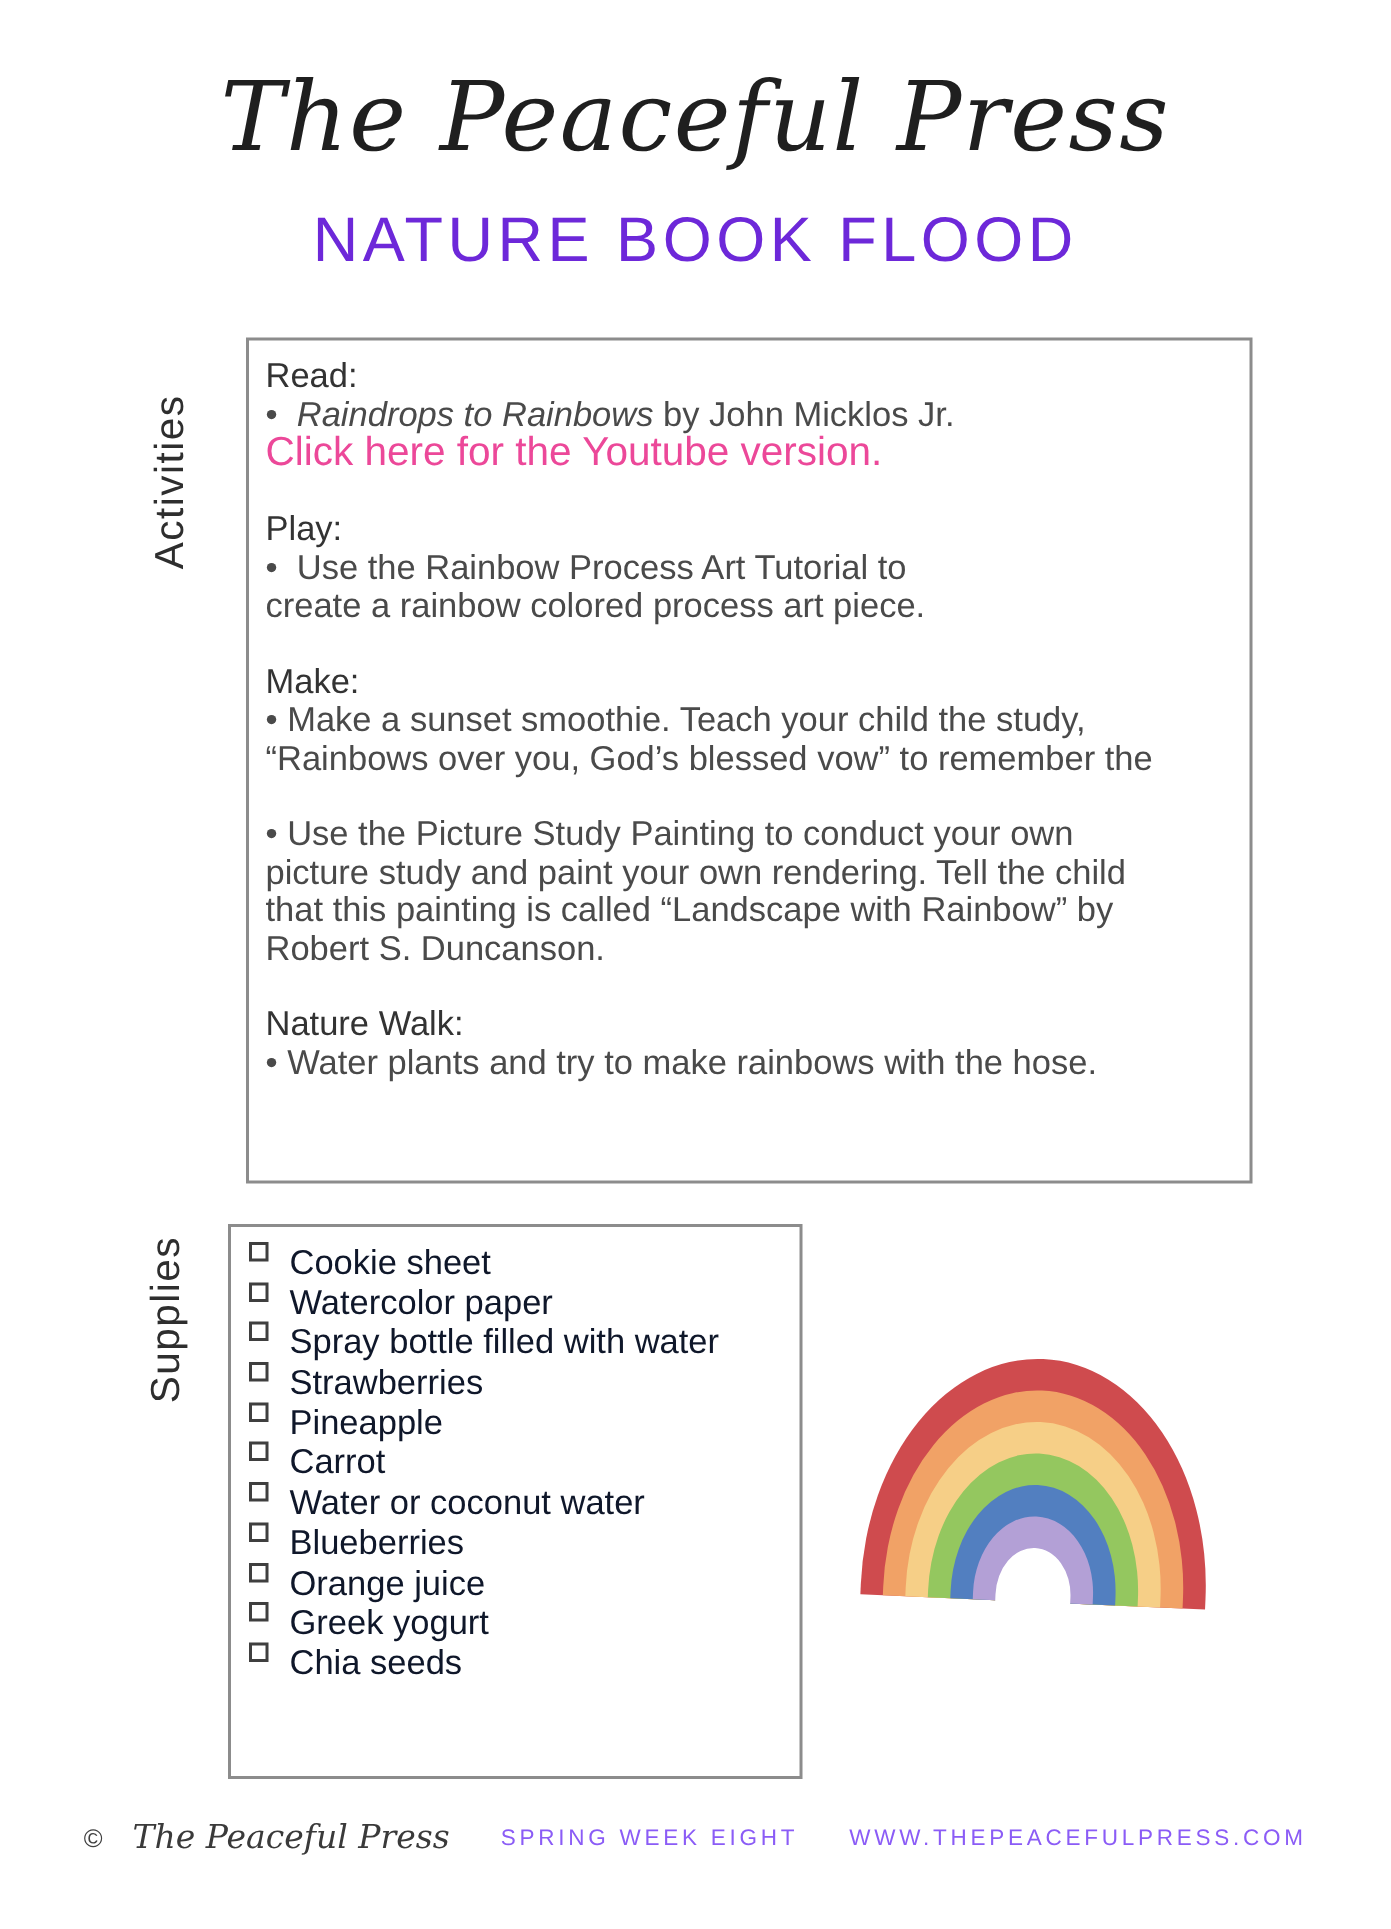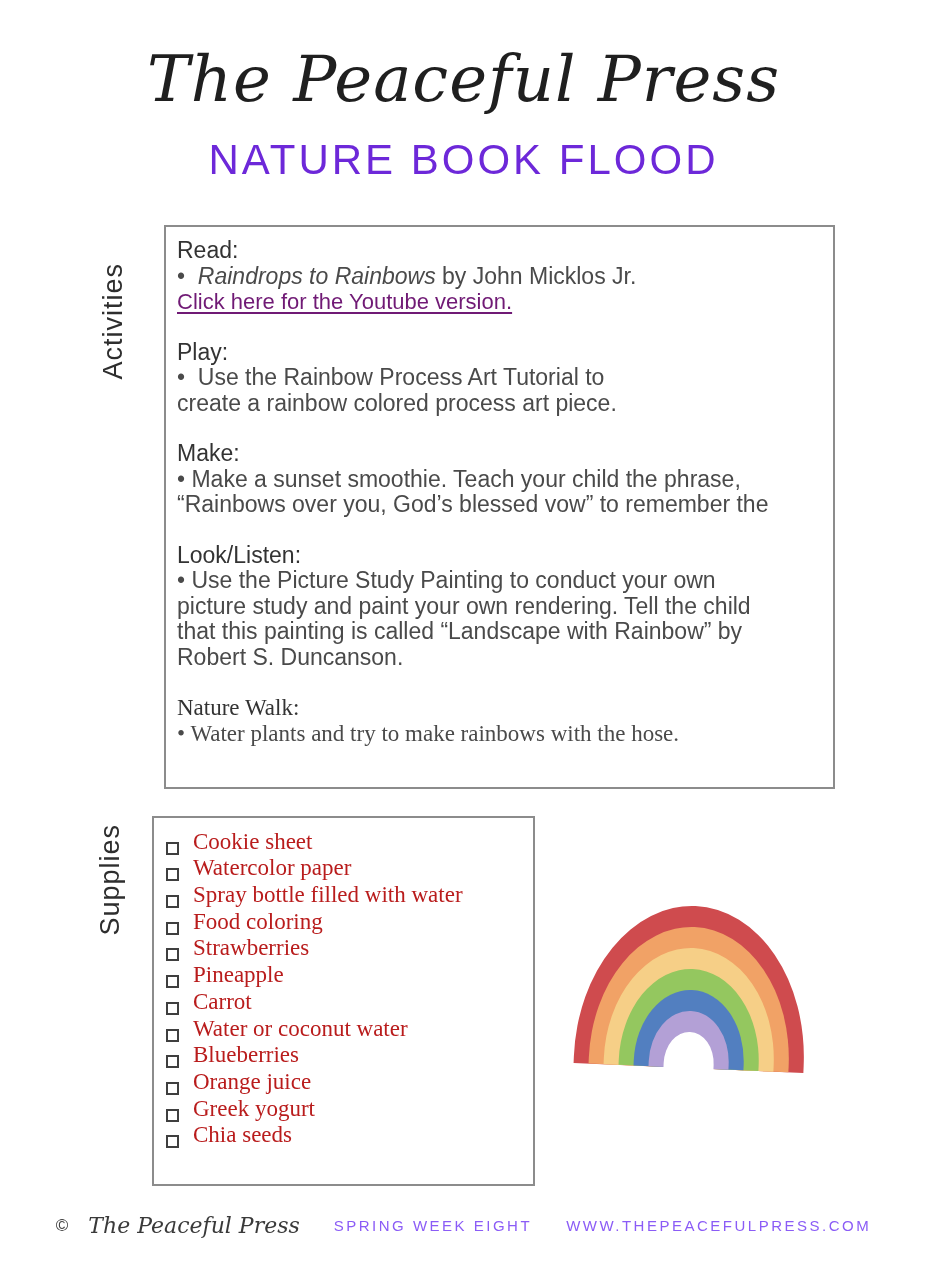--- a/index.html
+++ b/index.html
@@ -67,52 +67,50 @@
     padding: 11px 8px 0 11px;
   }
   .supplies-box {
     left: 152px; top: 816px;
     width: 383px; height: 370px;
     padding: 10px 6px 0 8px;
   }
 
   
   .section { margin-bottom: 25px; }
-  .section:last-child { margin-bottom: 0; font-family: Liberation Serif, serif; }
+  .section:last-child { margin-bottom: 0; }
   .sec-heading {
     font-size: 23px;
     line-height: 25.5px;
     color: #333333;
     white-space: pre-wrap;
   }
   .line {
     font-size: 23px;
     line-height: 25.5px;
     color: #4a4a4a;
     white-space: pre-wrap;
   }
   .line i { font-style: italic; }
   .doc-link {
-    font-size: 22px;
+    font-size: 27px;
     line-height: 25.5px;
-    color: #701a75;
-    text-decoration: underline;
+    color: #ec4899;
     text-underline-offset: 3px;
     cursor: pointer;
     display: inline-block;
   }
 
   
   .supply-row {
     display: flex;
-    align-items: flex-end;
+    align-items: flex-start;
     height: 26.7px;
     font-size: 23px;
-    color: #b91c1c;
-    font-family: Liberation Serif, serif;
+    color: #0f172a;
   }
   .cbx {
     width: 13px;
     height: 13px;
     border: 2.5px solid #3f3f3f;
     box-sizing: border-box;
     margin: 0 14px 0 4px;
     flex-shrink: 0;
     background: #ffffff;
   }
@@ -184,26 +182,25 @@
     </div>
 
     <div class="section">
       <div class="sec-heading">Play:</div>
       <div class="line">•  Use the Rainbow Process Art Tutorial to</div>
       <div class="line">create a rainbow colored process art piece.</div>
     </div>
 
     <div class="section">
       <div class="sec-heading">Make:</div>
-      <div class="line">• Make a sunset smoothie. Teach your child the phrase,</div>
+      <div class="line">• Make a sunset smoothie. Teach your child the study,</div>
       <div class="line">“Rainbows over you, God’s blessed vow” to remember the</div>
     </div>
 
     <div class="section">
-      <div class="sec-heading">Look/Listen:</div>
       <div class="line">• Use the Picture Study Painting to conduct your own</div>
       <div class="line">picture study and paint your own rendering. Tell the child</div>
       <div class="line">that this painting is called “Landscape with Rainbow” by</div>
       <div class="line">Robert S. Duncanson.</div>
     </div>
 
     <div class="section">
       <div class="sec-heading">Nature Walk:</div>
       <div class="line">• Water plants and try to make rainbows with the hose.</div>
     </div>
@@ -215,24 +212,20 @@
         <span class="cbx"></span>
         <span>Cookie sheet</span>
       </div>
     <div class="supply-row">
         <span class="cbx"></span>
         <span>Watercolor paper</span>
       </div>
     <div class="supply-row">
         <span class="cbx"></span>
         <span>Spray bottle filled with water</span>
-      </div>
-    <div class="supply-row">
-        <span class="cbx"></span>
-        <span>Food coloring</span>
       </div>
     <div class="supply-row">
         <span class="cbx"></span>
         <span>Strawberries</span>
       </div>
     <div class="supply-row">
         <span class="cbx"></span>
         <span>Pineapple</span>
       </div>
     <div class="supply-row">

